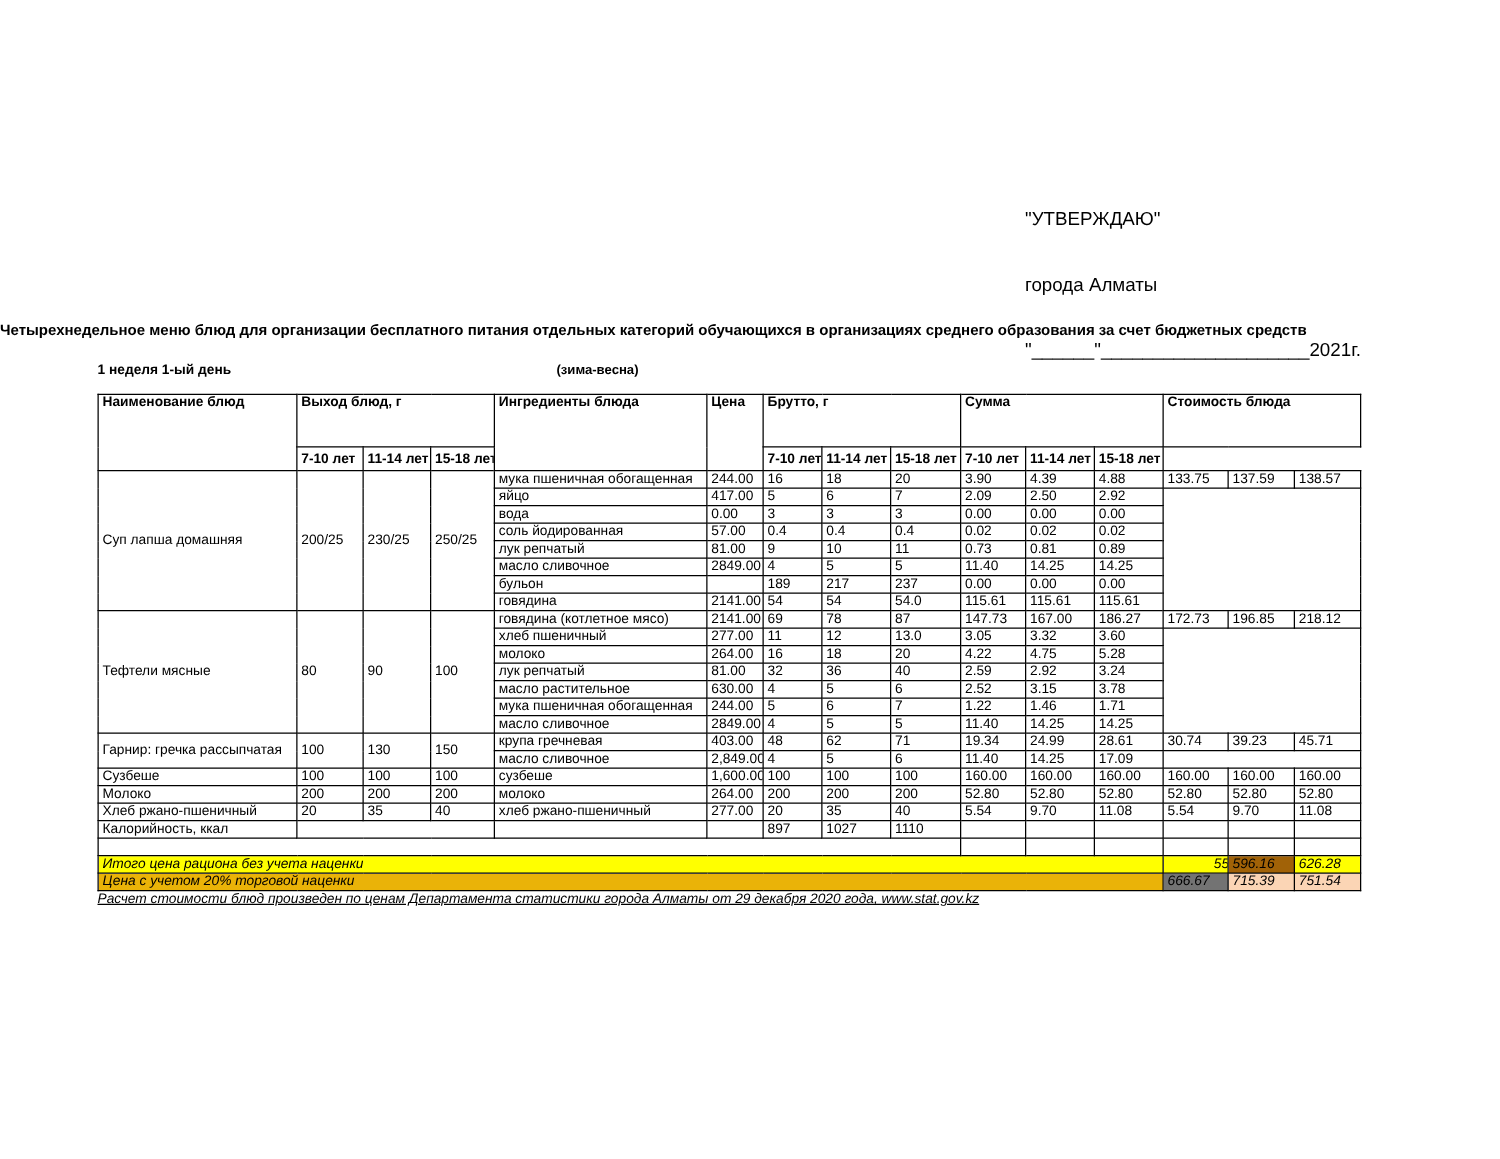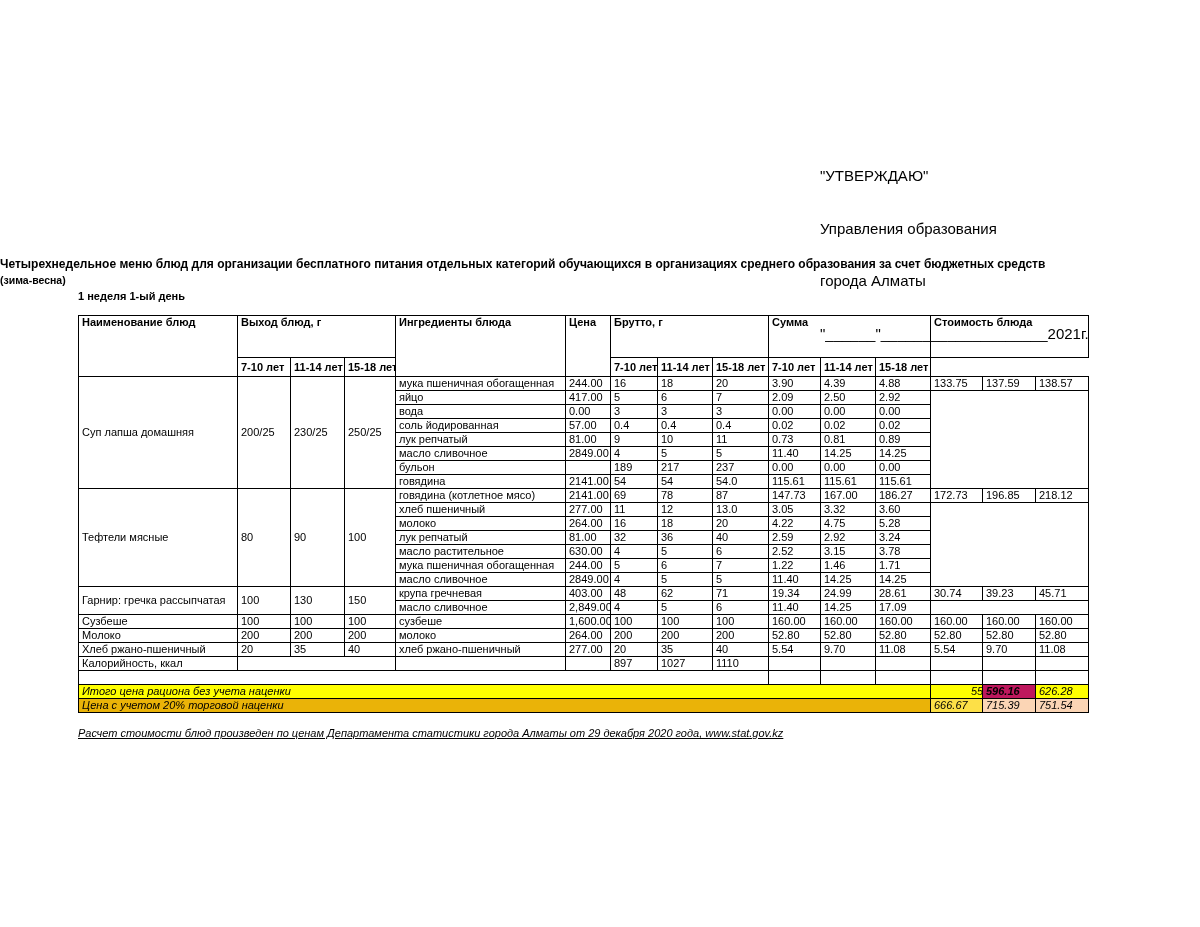--- a/index.html
+++ b/index.html
@@ -12,22 +12,22 @@
   }
   .approval {
     position: absolute; left: 820px; top: 132px;
     font-size: 15px; line-height: 17.5px; white-space: pre;
   }
   .doc-title {
     position: absolute; left: 0; top: 257px; width: 1200px;
     text-align: left; font-weight: bold; font-size: 12px;
   }
   .doc-subtitle {
-    position: absolute; left: 0; top: 274px; width: 956px;
-    font-weight: bold; font-size: 10.5px;
+    position: absolute; left: 0; top: 290px; width: 956px;
+    text-align: center; font-weight: bold; font-size: 10.5px;
   }
   .week-label {
     position: absolute; left: 78px; top: 290px;
     font-weight: bold; font-size: 11px;
   }
   .content { position: absolute; left: 78px; top: 315px; width: 1012px; }
   table.menu {
     border-collapse: collapse; table-layout: fixed;
     width: 1010px; font-size: 11px;
   }
@@ -46,33 +46,32 @@
   table.menu thead tr.group-row th { height: 42px; }
   table.menu thead tr.age-row th { height: 19px; vertical-align: middle; }
   .ctr { text-align: center; }
   .rt  { text-align: right; }
   .lt  { text-align: left; }
   .b   { font-weight: bold; }
   .bi  { font-weight: bold; font-style: italic; }
   .top { vertical-align: top; }
   td.nob { border: none; }
   .footnote {
-    margin-top: 14px;
+    margin-top: 0;
     font-size: 11px;
     font-style: italic;
     text-decoration: underline;
     width: fit-content;
   }
 </style>
 </head>
 <body>
 
 <div class="approval">
   <div>"УТВЕРЖДАЮ"</div>
-  <div>Управления образования</div>
   <div>города Алматы</div>
   <div>"______"____________________2021г.</div>
 </div>
 
 <div class="doc-title">Четырехнедельное меню блюд для организации бесплатного питания отдельных категорий обучающихся в организациях среднего образования за счет бюджетных средств</div>
 <div class="doc-subtitle">(зима-весна)</div>
 <div class="week-label">1 неделя 1-ый день</div>
 
 <div class="content">
   <table class="menu">
@@ -381,25 +380,25 @@
           <td></td>
           <td></td>
           <td></td>
           <td></td>
           <td></td>
           <td></td>
         </tr>
         <tr>
           <td class="lt bi" colspan="12" style="background: rgb(255, 255, 0);">Итого цена рациона без учета наценки</td>
           <td class="lt bi" style="background: rgb(255, 255, 0); padding-left: 40px;">555.56</td>
-          <td class="lt bi" style="background: #be185d; font-weight: bold;">596.16</td>
+          <td class="lt bi" style="background: #a16207;">596.16</td>
           <td class="lt bi" style="background: rgb(255, 255, 0);">626.28</td>
         </tr>
         <tr>
           <td class="lt bi" colspan="12" style="background: #eab308;">Цена с учетом 20% торговой наценки</td>
-          <td class="lt bi" style="background: #fde047;">666.67</td>
+          <td class="lt bi" style="background: #737373;">666.67</td>
           <td class="lt bi" style="background: rgb(251, 213, 181);">715.39</td>
           <td class="lt bi" style="background: rgb(251, 213, 181);">751.54</td>
         </tr>
       </tbody>
   </table>
   <div class="footnote">Расчет стоимости блюд произведен по ценам Департамента статистики города Алматы от 29 декабря 2020 года, www.stat.gov.kz</div>
 </div>
 
 </body></html>

